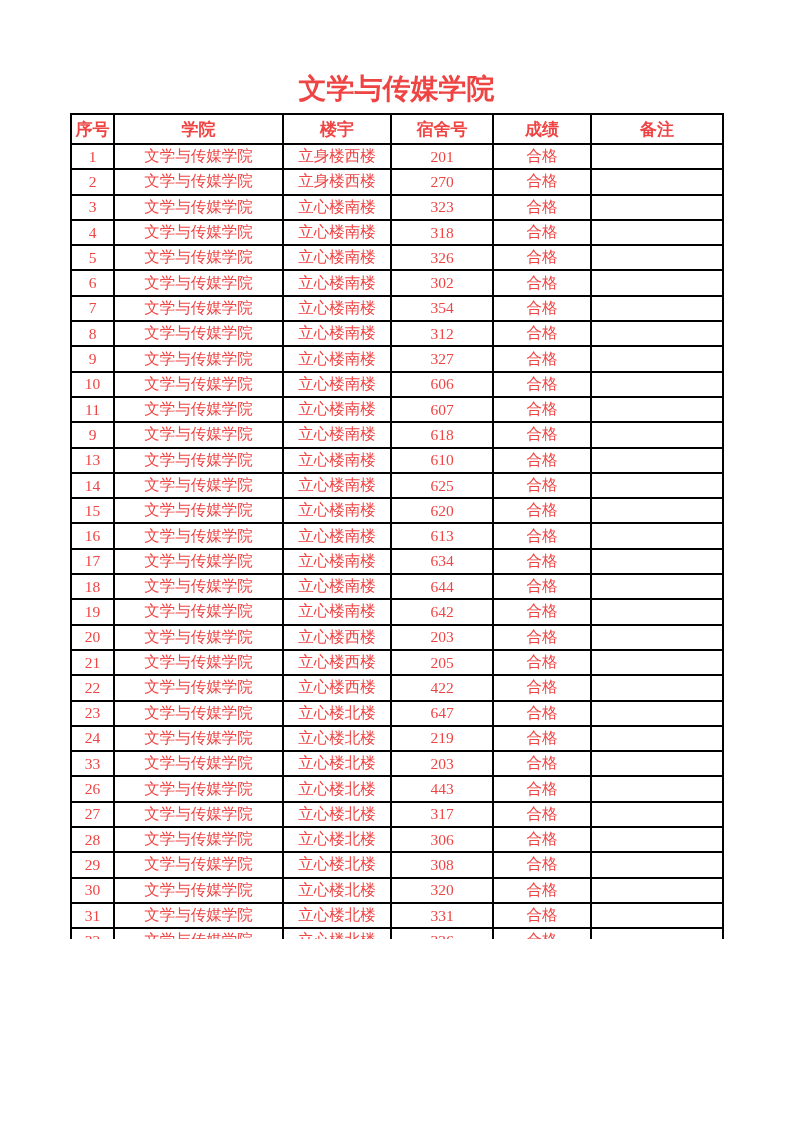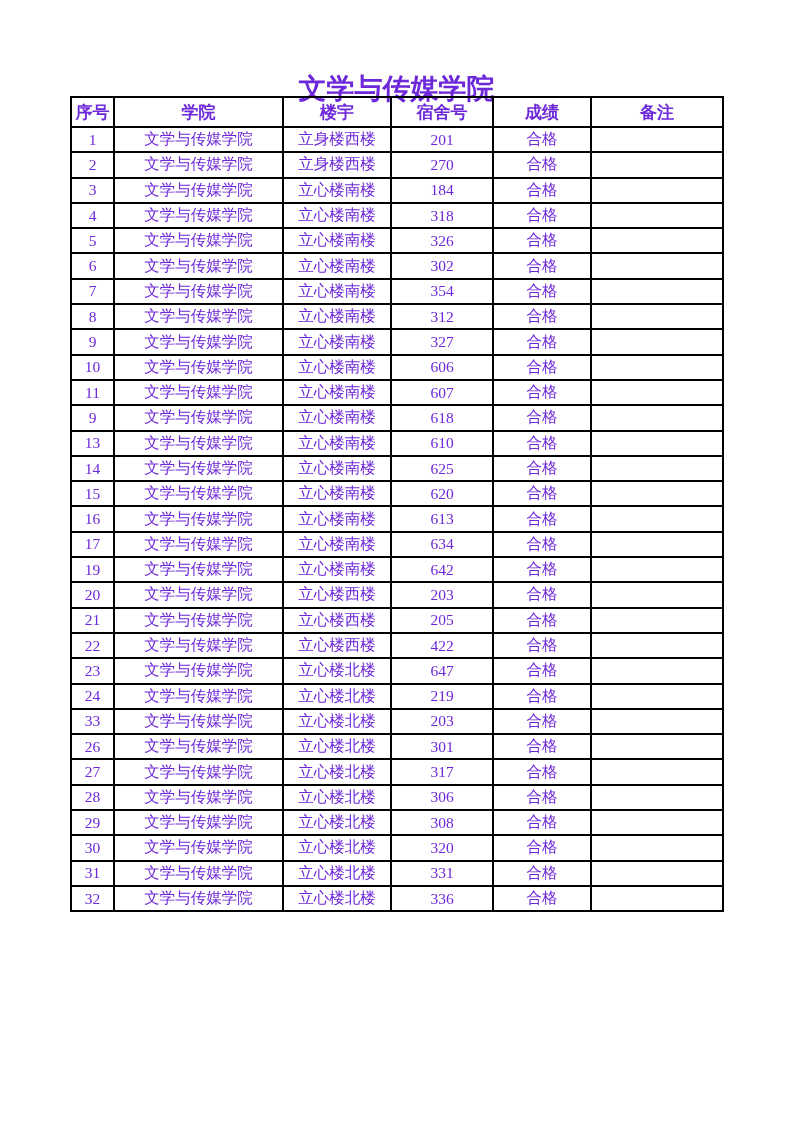--- a/index.html
+++ b/index.html
@@ -7,37 +7,37 @@
     padding: 0;
     background: #ffffff;
   }
   .page {
     position: relative;
     width: 793px;
     height: 939px;
     background: #ffffff;
     overflow: hidden;
     font-family: "Liberation Serif", "DejaVu Serif", serif;
-    color: #6d28d9;
+    color: #ef4444;
   }
   .title {
     position: absolute;
     top: 70px;
     left: 0;
     width: 793px;
     margin: 0;
     text-align: center;
     font-size: 28px;
     font-weight: bold;
     font-family: "Liberation Serif", "DejaVu Serif", serif;
   }
   table.score-table {
     position: absolute;
     left: 70px;
-    top: 96px;
+    top: 113px;
     width: 652px;
     border-collapse: collapse;
     table-layout: fixed;
   }
   table.score-table th,
   table.score-table td {
     border: 2px solid #000000;
     text-align: center;
     vertical-align: middle;
     padding: 0;
@@ -100,21 +100,21 @@
     <td>立身楼西楼</td>
     <td>270</td>
     <td>合格</td>
     <td></td>
   </tr>
 
   <tr>
     <td>3</td>
     <td>文学与传媒学院</td>
     <td>立心楼南楼</td>
-    <td>184</td>
+    <td>323</td>
     <td>合格</td>
     <td></td>
   </tr>
 
   <tr>
     <td>4</td>
     <td>文学与传媒学院</td>
     <td>立心楼南楼</td>
     <td>318</td>
     <td>合格</td>
@@ -231,20 +231,28 @@
 
   <tr>
     <td>17</td>
     <td>文学与传媒学院</td>
     <td>立心楼南楼</td>
     <td>634</td>
     <td>合格</td>
     <td></td>
   </tr>
 
+  <tr>
+    <td>18</td>
+    <td>文学与传媒学院</td>
+    <td>立心楼南楼</td>
+    <td>644</td>
+    <td>合格</td>
+    <td></td>
+  </tr>
 
   <tr>
     <td>19</td>
     <td>文学与传媒学院</td>
     <td>立心楼南楼</td>
     <td>642</td>
     <td>合格</td>
     <td></td>
   </tr>
 
@@ -299,21 +307,21 @@
     <td>立心楼北楼</td>
     <td>203</td>
     <td>合格</td>
     <td></td>
   </tr>
 
   <tr>
     <td>26</td>
     <td>文学与传媒学院</td>
     <td>立心楼北楼</td>
-    <td>301</td>
+    <td>443</td>
     <td>合格</td>
     <td></td>
   </tr>
 
   <tr>
     <td>27</td>
     <td>文学与传媒学院</td>
     <td>立心楼北楼</td>
     <td>317</td>
     <td>合格</td>

